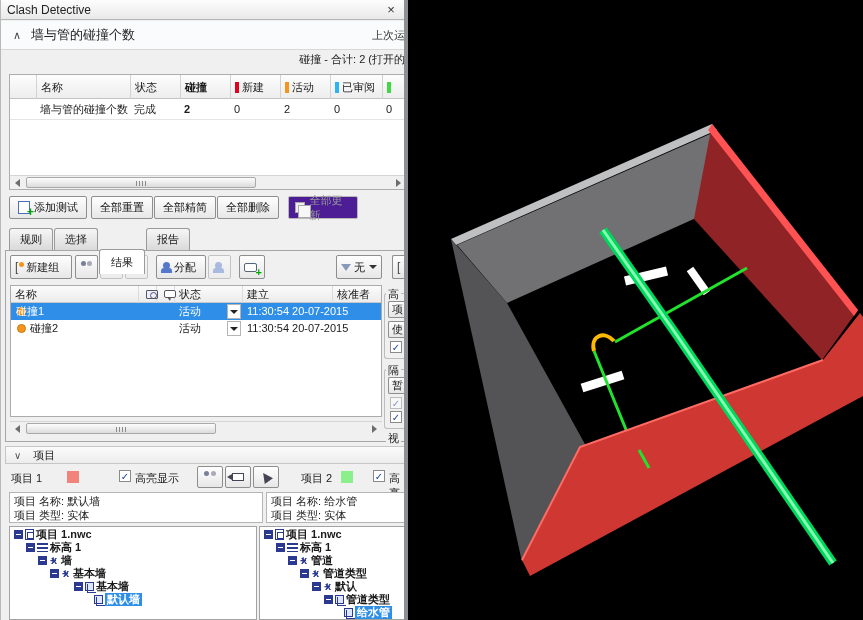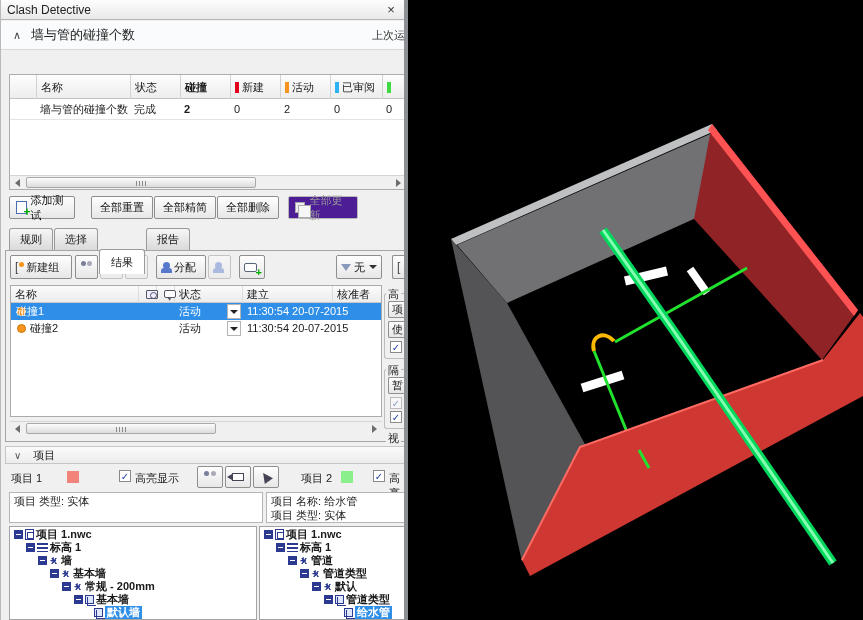--- a/index.html
+++ b/index.html
@@ -137,20 +137,21 @@
       <span>Clash Detective</span>
       <span class="close">×</span>
     </div>
 
     <div class="test-header">
       <span class="chev">∧</span>
       <span class="t">墙与管的碰撞个数</span>
       <span class="last">上次运</span>
     </div>
 
+    <div class="summary-line">碰撞 - 合计: 2 (打开的</div>
 
     <div class="tests-table">
       <div class="tt-header">
         <div class="tt-cell" style="left:0;width:26px;border-left:none;"></div>
         <div class="tt-cell" style="left:26px;width:94px;">名称</div>
         <div class="tt-cell" style="left:120px;width:50px;">状态</div>
         <div class="tt-cell" style="left:170px;width:50px;font-weight:bold;">碰撞</div>
         <div class="tt-cell" style="left:220px;width:50px;"><span class="chip" style="background: rgb(227, 0, 27);"></span><span>新建</span></div>
         <div class="tt-cell" style="left:270px;width:50px;"><span class="chip" style="background: rgb(247, 148, 29);"></span><span>活动</span></div>
         <div class="tt-cell" style="left:320px;width:52px;"><span class="chip" style="background: rgb(43, 179, 243);"></span><span>已审阅</span></div>
@@ -171,21 +172,21 @@
           </div>
         <div class="hs-arrow" style="right:1px;">
             <div class="tri-r"></div>
           </div>
         <div class="hs-thumb" style="left:16px;width:230px;">
             <div class="hs-grip"></div>
           </div>
       </div>
     </div>
 
-    <div class="btn" style="left:8px;top:196px;width:66px;">
+    <div class="btn" style="left:8px;top:196px;width:78px;">
       <span class="ic-adddoc"></span>
       <span>添加测试</span>
     </div>
     <div class="btn" style="left:90px;top:196px;width:62px;">全部重置</div>
     <div class="btn" style="left:153px;top:196px;width:62px;">全部精简</div>
     <div class="btn" style="left:216px;top:196px;width:62px;">全部删除</div>
     <div class="btn disabled" style="left:287px;top:196px;width:70px;">
       <span class="ic-copy"></span>
       <span>全部更新</span>
     </div>
@@ -307,33 +308,33 @@
     <div class="mini-btn" style="left:252px;top:466px;">
         <span class="ic-cursor"></span>
       </div>
 
     <div class="abs" style="left:300px;top:471px;">项目 2</div>
     <div class="swatch" style="left: 340px; top: 471px; background: rgb(139, 239, 139);"></div>
     <span class="cb" style="position:absolute;left:372px;top:470px;">✓</span>
     <div class="abs" style="left:388px;top:471px;">高亮</div>
 
     <div class="info-box" style="left:8px;width:254px;">
+      <div>项目 名称: 默认墙</div>
       <div>项目 类型: 实体</div>
     </div>
     <div class="info-box" style="left:265px;width:139px;border-right:none;">
       <div>项目 名称: 给水管</div>
       <div>项目 类型: 实体</div>
     </div>
 
     <div class="treebox" style="left:8px;width:248px;">
       <div class="trow" style="padding-left:4px;"><span class="exp"></span><span class="i-file"></span><span>项目 1.nwc</span></div>
       <div class="trow" style="padding-left:16px;"><span class="exp"></span><span class="i-level"></span><span>标高 1</span></div>
       <div class="trow" style="padding-left:28px;"><span class="exp"></span><span class="i-cat"></span><span>墙</span></div>
       <div class="trow" style="padding-left:40px;"><span class="exp"></span><span class="i-cat"></span><span>基本墙</span></div>
-      <div class="trow" style="padding-left:52px;"><span class="exp"></span><span class="i-cat"></span><span>常规 - 200mm</span></div>
       <div class="trow" style="padding-left:64px;"><span class="exp"></span><span class="i-geom"></span><span>基本墙</span></div>
       <div class="trow" style="padding-left:84px;"><span class="i-geom"></span><span class="tsel">默认墙</span></div>
     </div>
 
     <div class="treebox" style="left:258px;width:146px;border-right:none;">
       <div class="trow" style="padding-left:4px;"><span class="exp"></span><span class="i-file"></span><span>项目 1.nwc</span></div>
       <div class="trow" style="padding-left:16px;"><span class="exp"></span><span class="i-level"></span><span>标高 1</span></div>
       <div class="trow" style="padding-left:28px;"><span class="exp"></span><span class="i-cat"></span><span>管道</span></div>
       <div class="trow" style="padding-left:40px;"><span class="exp"></span><span class="i-cat"></span><span>管道类型</span></div>
       <div class="trow" style="padding-left:52px;"><span class="exp"></span><span class="i-cat"></span><span>默认</span></div>

